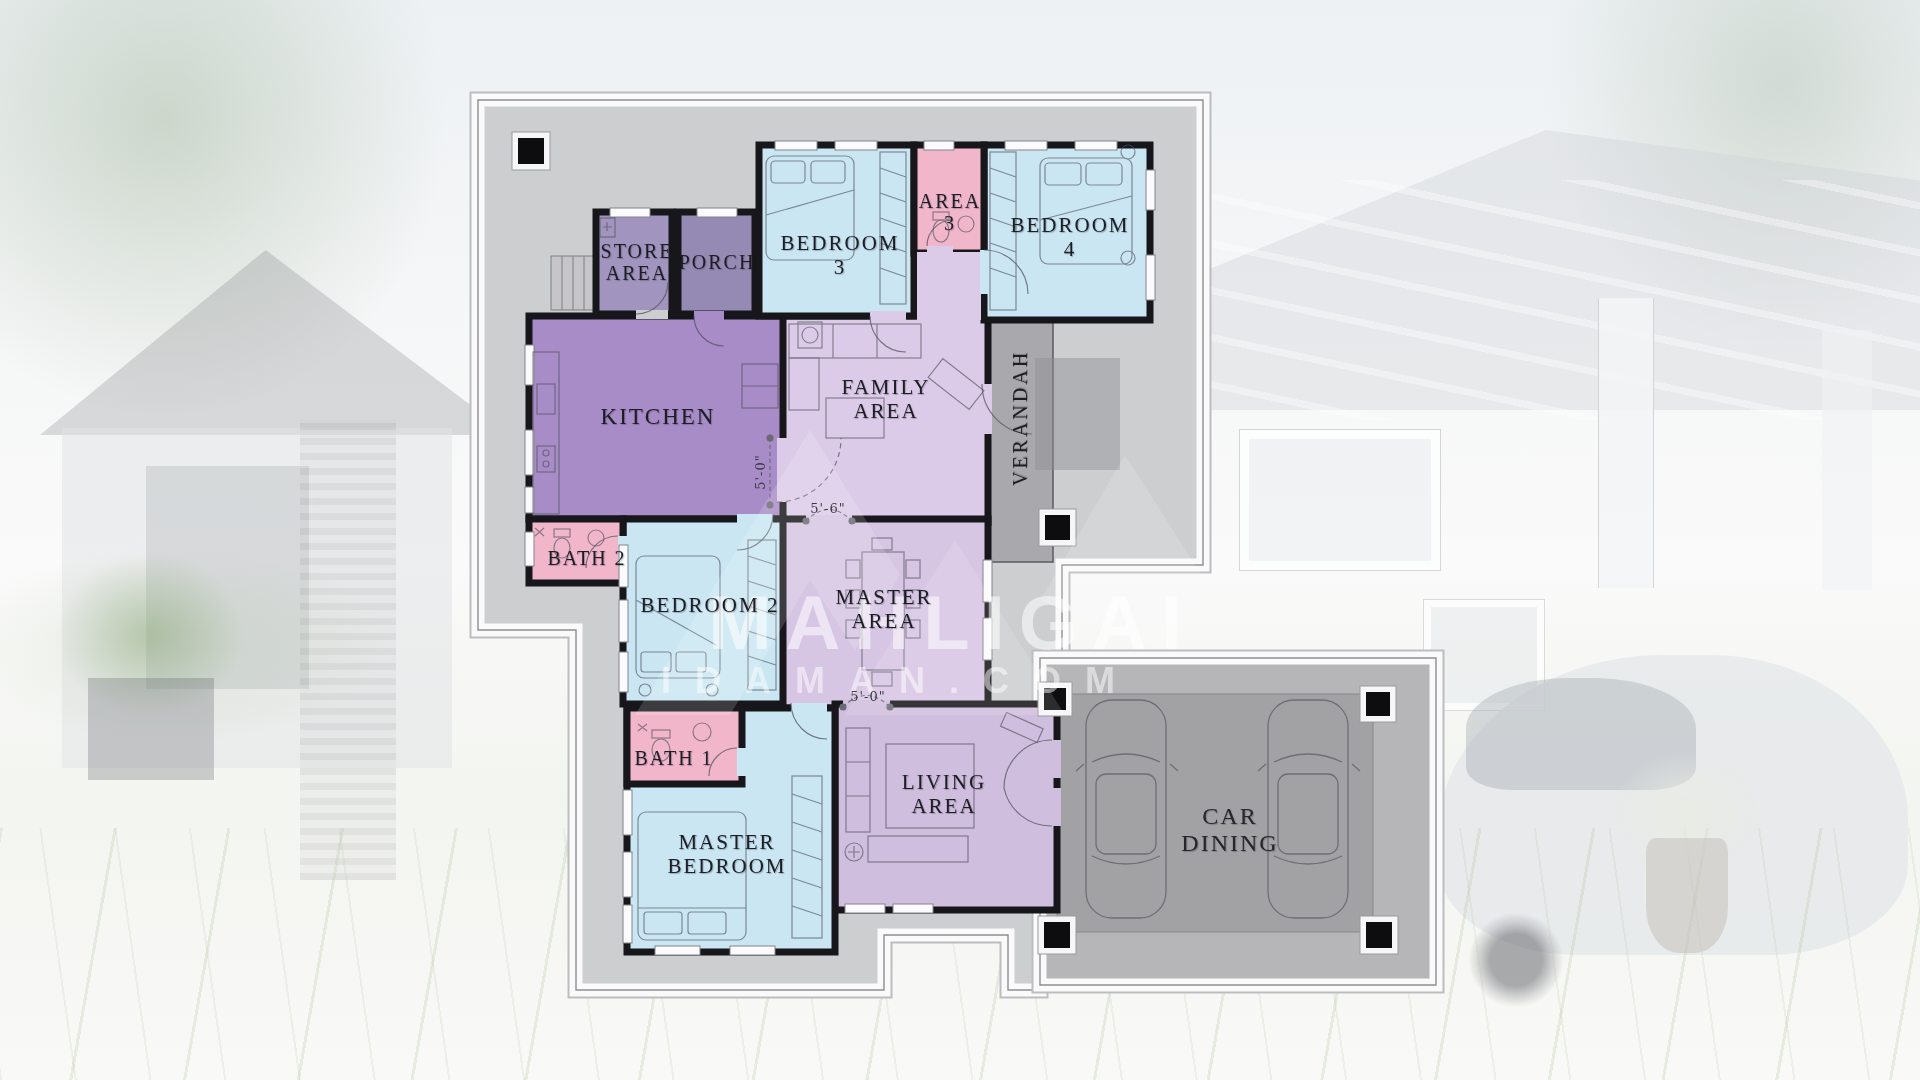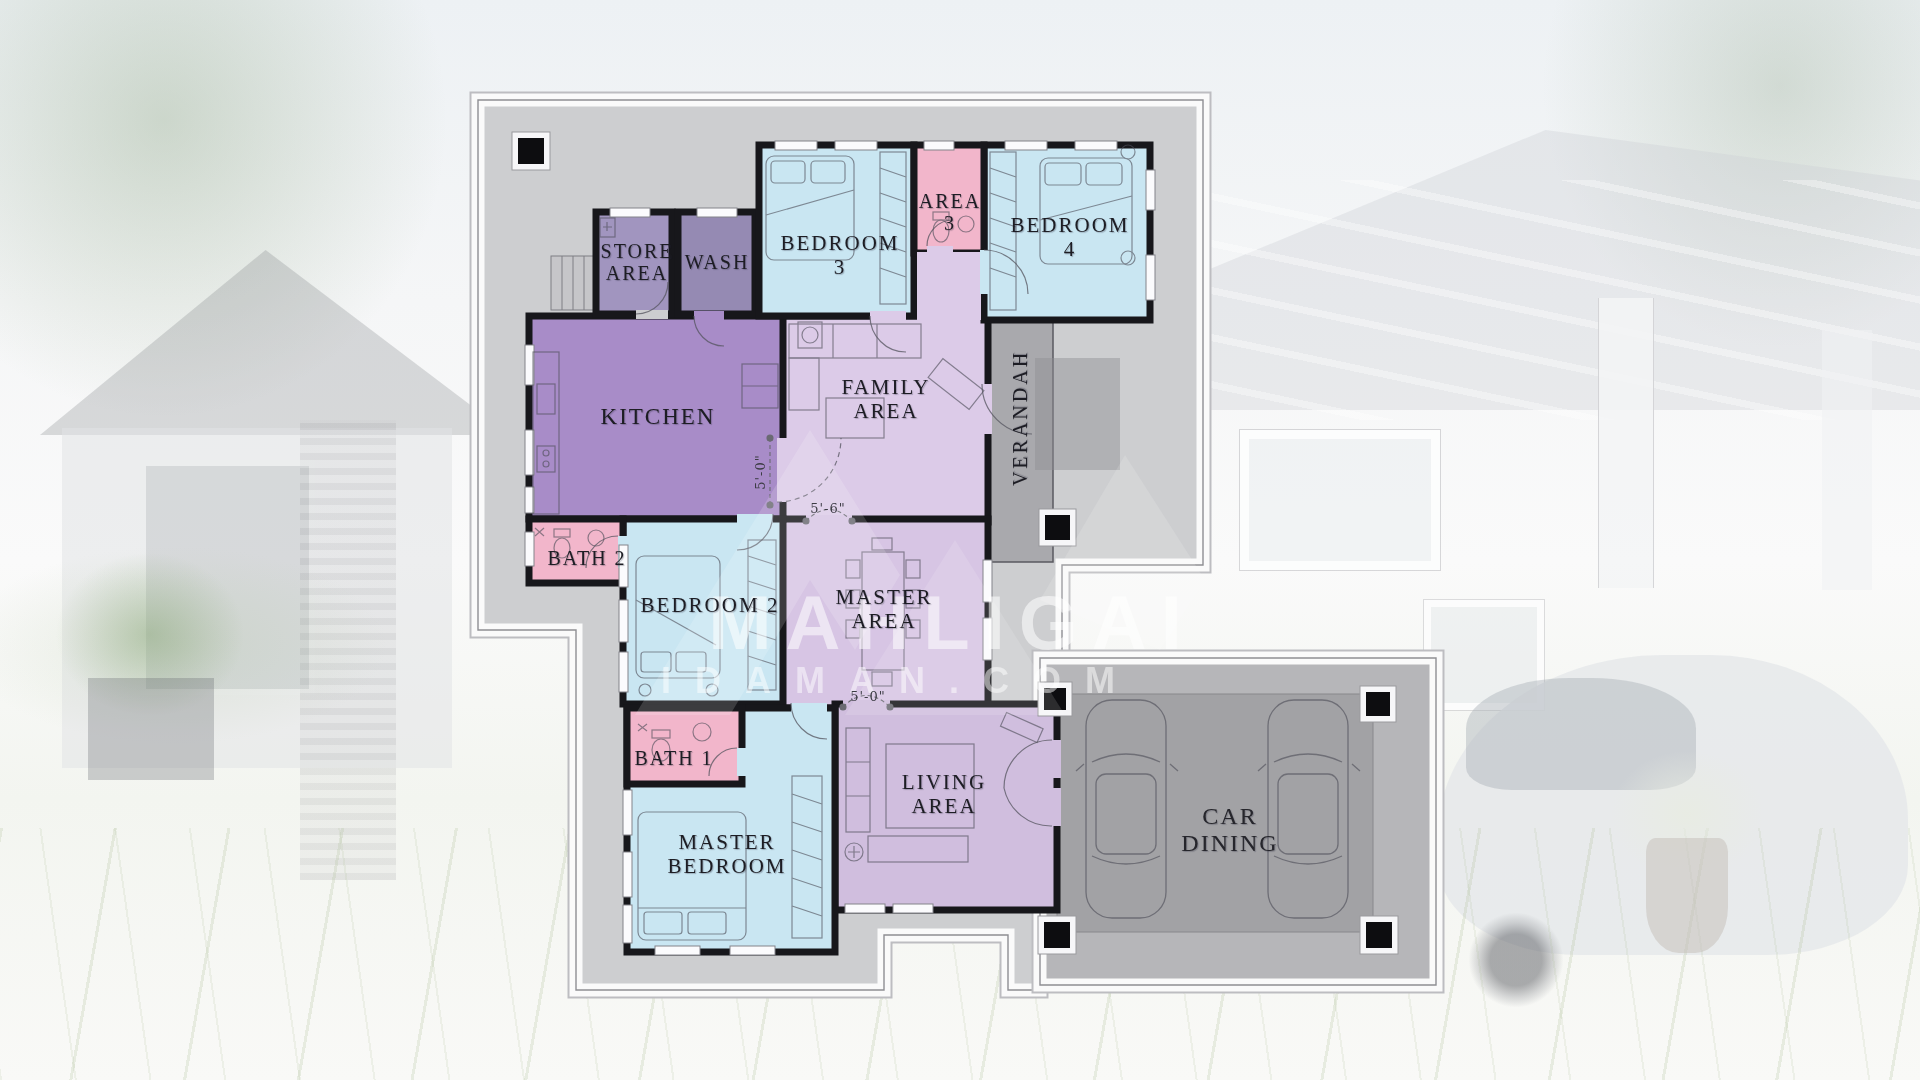--- a/index.html
+++ b/index.html
@@ -380,21 +380,21 @@
     <polygon points="1040,600 1125,455 1205,580 1160,650" fill="rgba(255,255,255,0.14)"></polygon>
   </svg>
   <div class="abs wm" id="wm1">MAHLIGAI</div>
   <div class="abs wm" id="wm2">IDAMAN.COM</div>
 
   <div class="L" id="l-wash">
       <span>STORE</span>
       <span>AREA</span>
     </div>
   <div class="L" id="l-store">
-      <span>WASH</span>
+      <span>PORCH</span>
     </div>
   <div class="L" id="l-bed3">
       <span>BEDROOM</span>
       <span>3</span>
     </div>
   <div class="L" id="l-bath3">
       <span>AREA</span>
       <span>3</span>
     </div>
   <div class="L" id="l-bed4">

